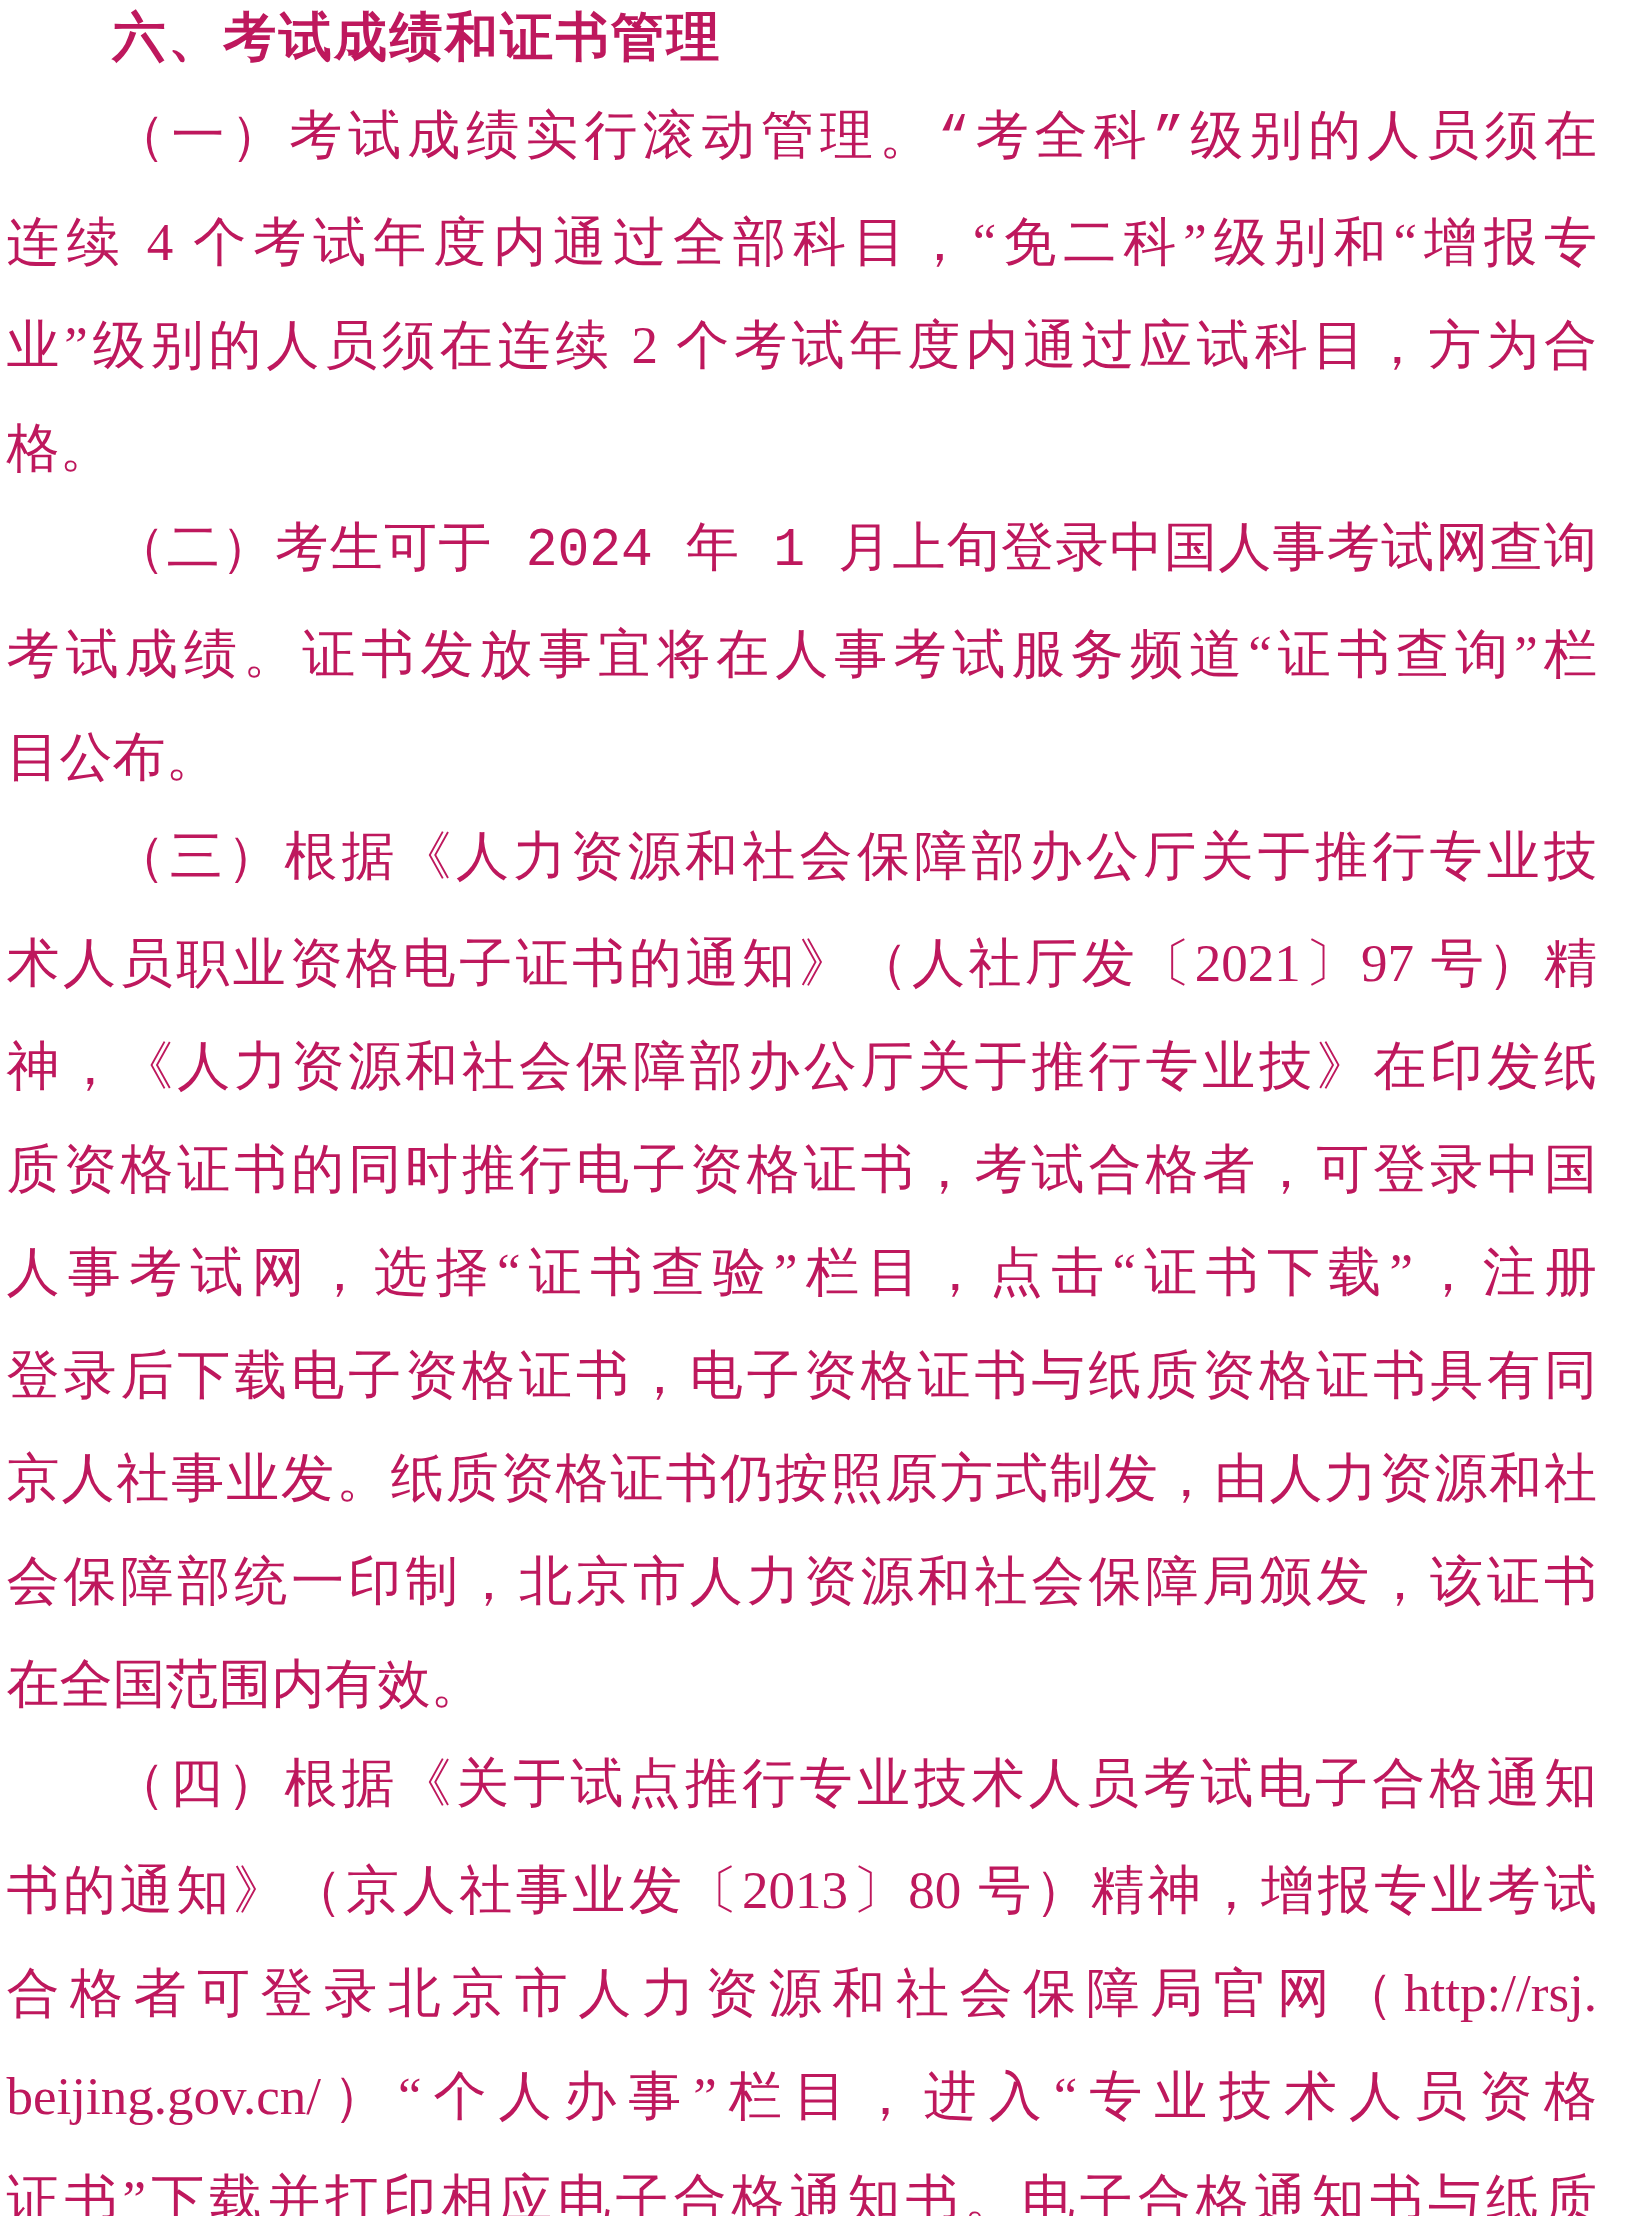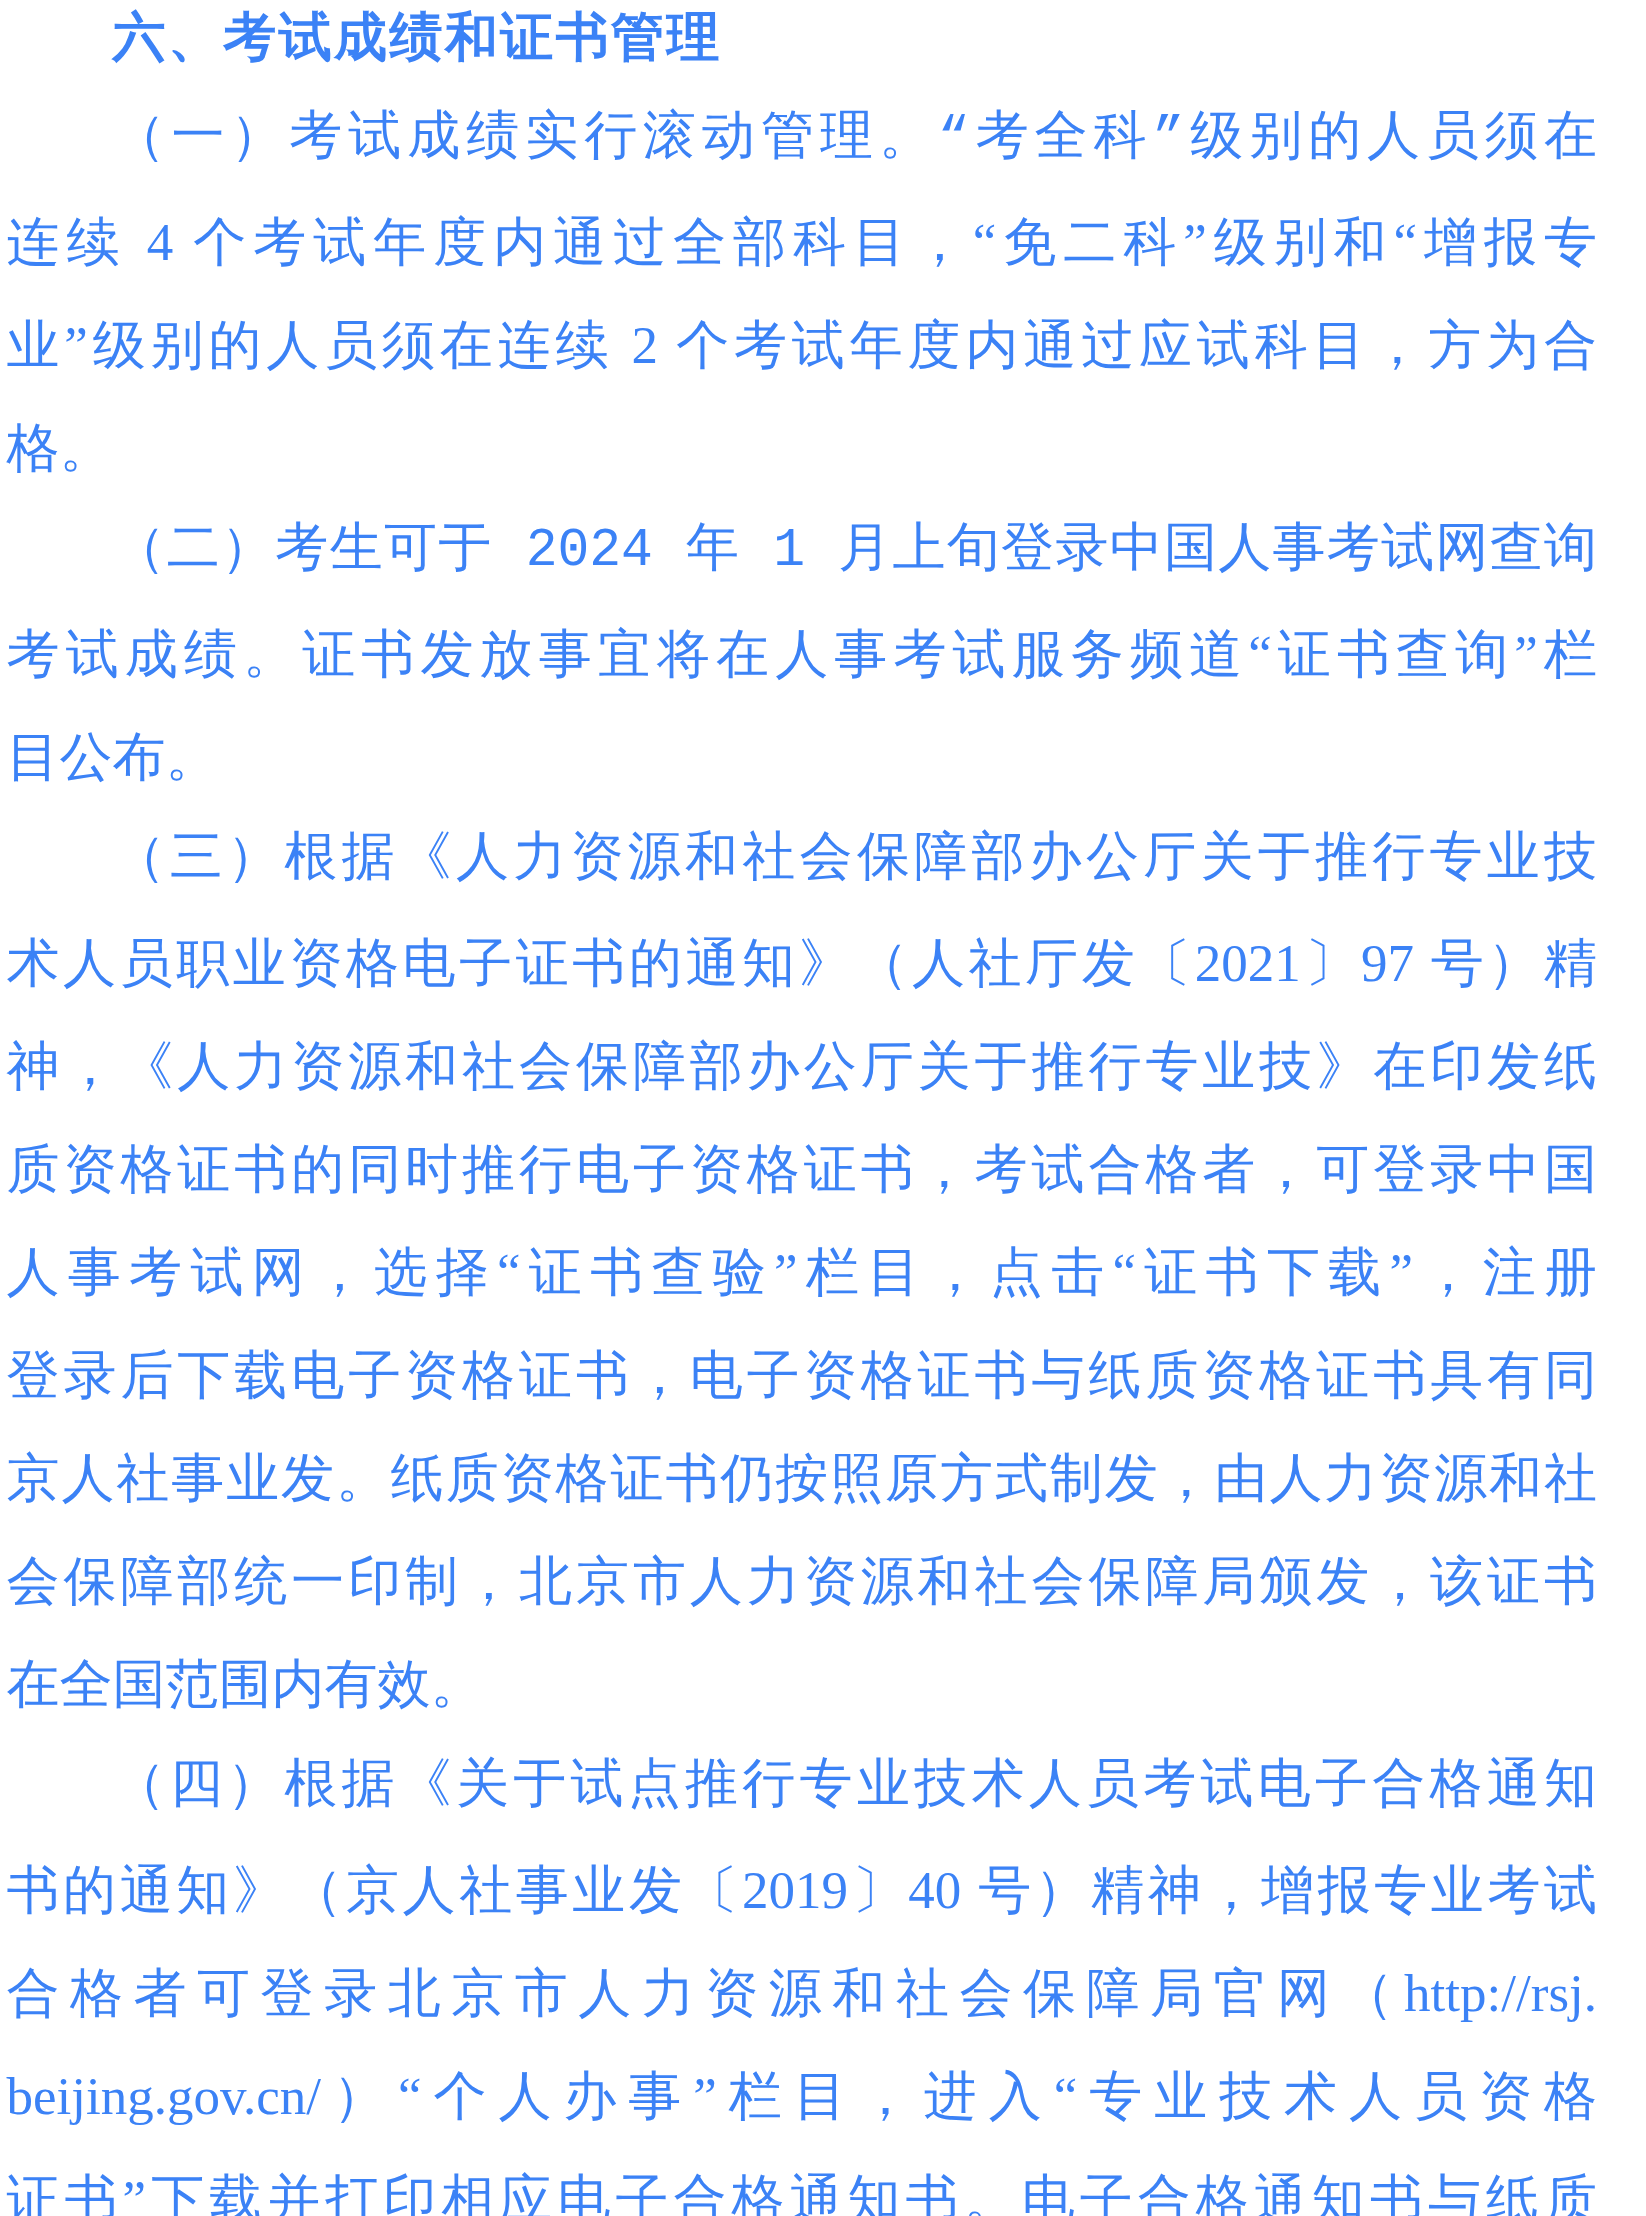--- a/index.html
+++ b/index.html
@@ -2,21 +2,21 @@
 <html style="font-size:13px"><head>
 <meta charset="utf-8">
 <style>
   * { margin: 0; padding: 0; box-sizing: border-box; }
   html, body { background: #ffffff; }
   .page {
     position: relative;
     width: 1634px;
     height: 2216px;
     background: #ffffff;
-    color: #3b82f6;
+    color: #be185d;
     overflow: hidden;
     font-family: "Liberation Serif", serif;
     font-size: 53px;
     padding: 0 37px 0 6.5px;
   }
   .content { margin-top: -15.4px; }
   .line {
     height: 103px;
     line-height: 103px;
     overflow: visible;
@@ -59,20 +59,20 @@
     <div class="line j">术人员职业资格电子证书的通知》（人社厅发〔2021〕97 号）精</div>
     <div class="line j">神，《人力资源和社会保障部办公厅关于推行专业技》在印发纸</div>
     <div class="line j">质资格证书的同时推行电子资格证书，考试合格者，可登录中国</div>
     <div class="line j">人事考试网，选择“证书查验”栏目，点击“证书下载”，注册</div>
     <div class="line j">登录后下载电子资格证书，电子资格证书与纸质资格证书具有同</div>
     <div class="line j">京人社事业发。纸质资格证书仍按照原方式制发，由人力资源和社</div>
     <div class="line j">会保障部统一印制，北京市人力资源和社会保障局颁发，该证书</div>
     <div class="line l">在全国范围内有效。</div>
 
     <div class="line j ind">（四）根据《关于试点推行专业技术人员考试电子合格通知</div>
-    <div class="line j">书的通知》（京人社事业发〔2019〕40 号）精神，增报专业考试</div>
+    <div class="line j">书的通知》（京人社事业发〔2013〕80 号）精神，增报专业考试</div>
     <div class="line j">合格者可登录北京市人力资源和社会保障局官网（http://rsj.</div>
     <div class="line j">beijing.gov.cn/）“个人办事”栏目，进入“专业技术人员资格</div>
     <div class="line j">证书”下载并打印相应电子合格通知书。电子合格通知书与纸质</div>
 
   </div>
 </div>
 
 
 </body></html>

